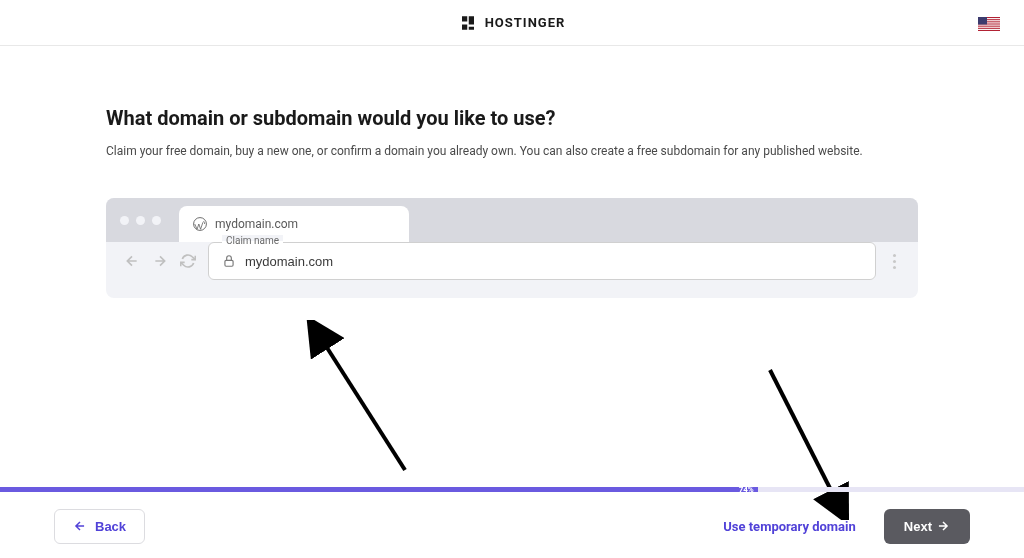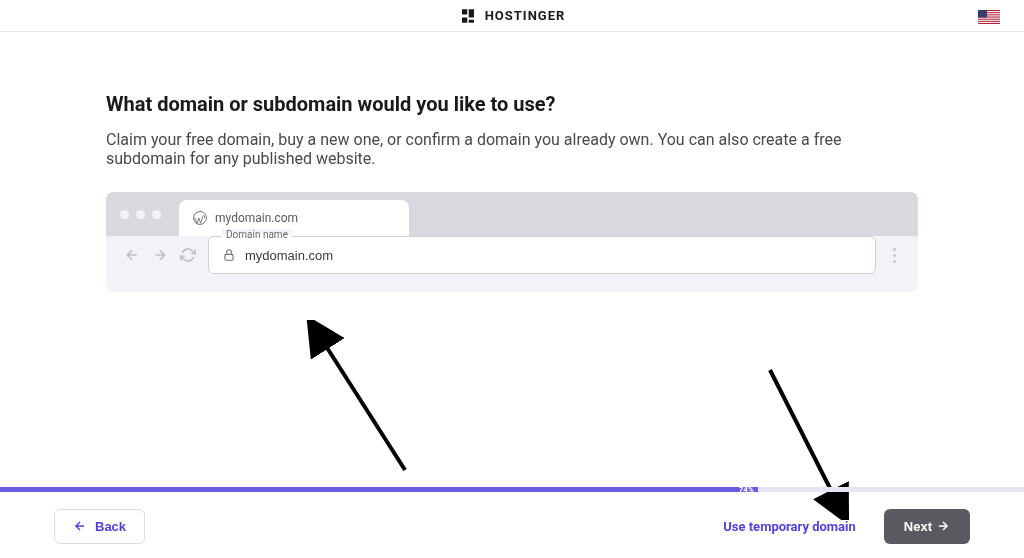--- a/index.html
+++ b/index.html
@@ -11,21 +11,21 @@
     body {
       font-family: -apple-system, BlinkMacSystemFont, "Segoe UI", Roboto, Arial, sans-serif;
       background: #fff;
       width: 1024px;
       height: 558px;
       position: relative;
       overflow: hidden;
     }
     
     .header {
-      height: 32px;
+      height: 46px;
       border-bottom: 1px solid #e8e8e8;
       display: flex;
       align-items: center;
       justify-content: center;
       position: relative;
     }
     
     .logo {
       display: flex;
       align-items: center;
@@ -56,23 +56,23 @@
     }
     
     .title {
       font-size: 20px;
       font-weight: 700;
       color: #1a1a1a;
       margin-bottom: 14px;
     }
     
     .subtitle {
-      font-size: 16px;
+      font-size: 12px;
       color: #4a4a4a;
-      margin-bottom: 24px;
+      margin-bottom: 40px;
     }
     
     .browser-mockup {
       background: #f2f3f7;
       border-radius: 8px;
       overflow: hidden;
     }
     
     .browser-tabs {
       background: #d8d9df;
@@ -361,21 +361,21 @@
         </div>
         <div class="nav-btn">
           <svg width="16" height="16" viewBox="0 0 24 24" fill="none" stroke="currentColor" stroke-width="2.5">
             <path d="M23 4v6h-6M1 20v-6h6"></path>
             <path d="M3.51 9a9 9 0 0114.85-3.36L23 10M1 14l4.64 4.36A9 9 0 0020.49 15"></path>
           </svg>
         </div>
       </div>
 
       <div class="input-wrapper">
-        <span class="input-label">Domain name</span>
+        <span class="input-label">Claim name</span>
         <svg class="lock-icon" viewBox="0 0 24 24" fill="none" stroke="currentColor" stroke-width="2">
           <rect x="5" y="11" width="14" height="10" rx="2"></rect>
           <path d="M8 11V7a4 4 0 018 0v4"></path>
         </svg>
         <input class="domain-input" type="text" value="mydomain.com" style="">
       </div>
 
       <div class="menu-dots">
         <div class="menu-dot"></div>
         <div class="menu-dot"></div>

